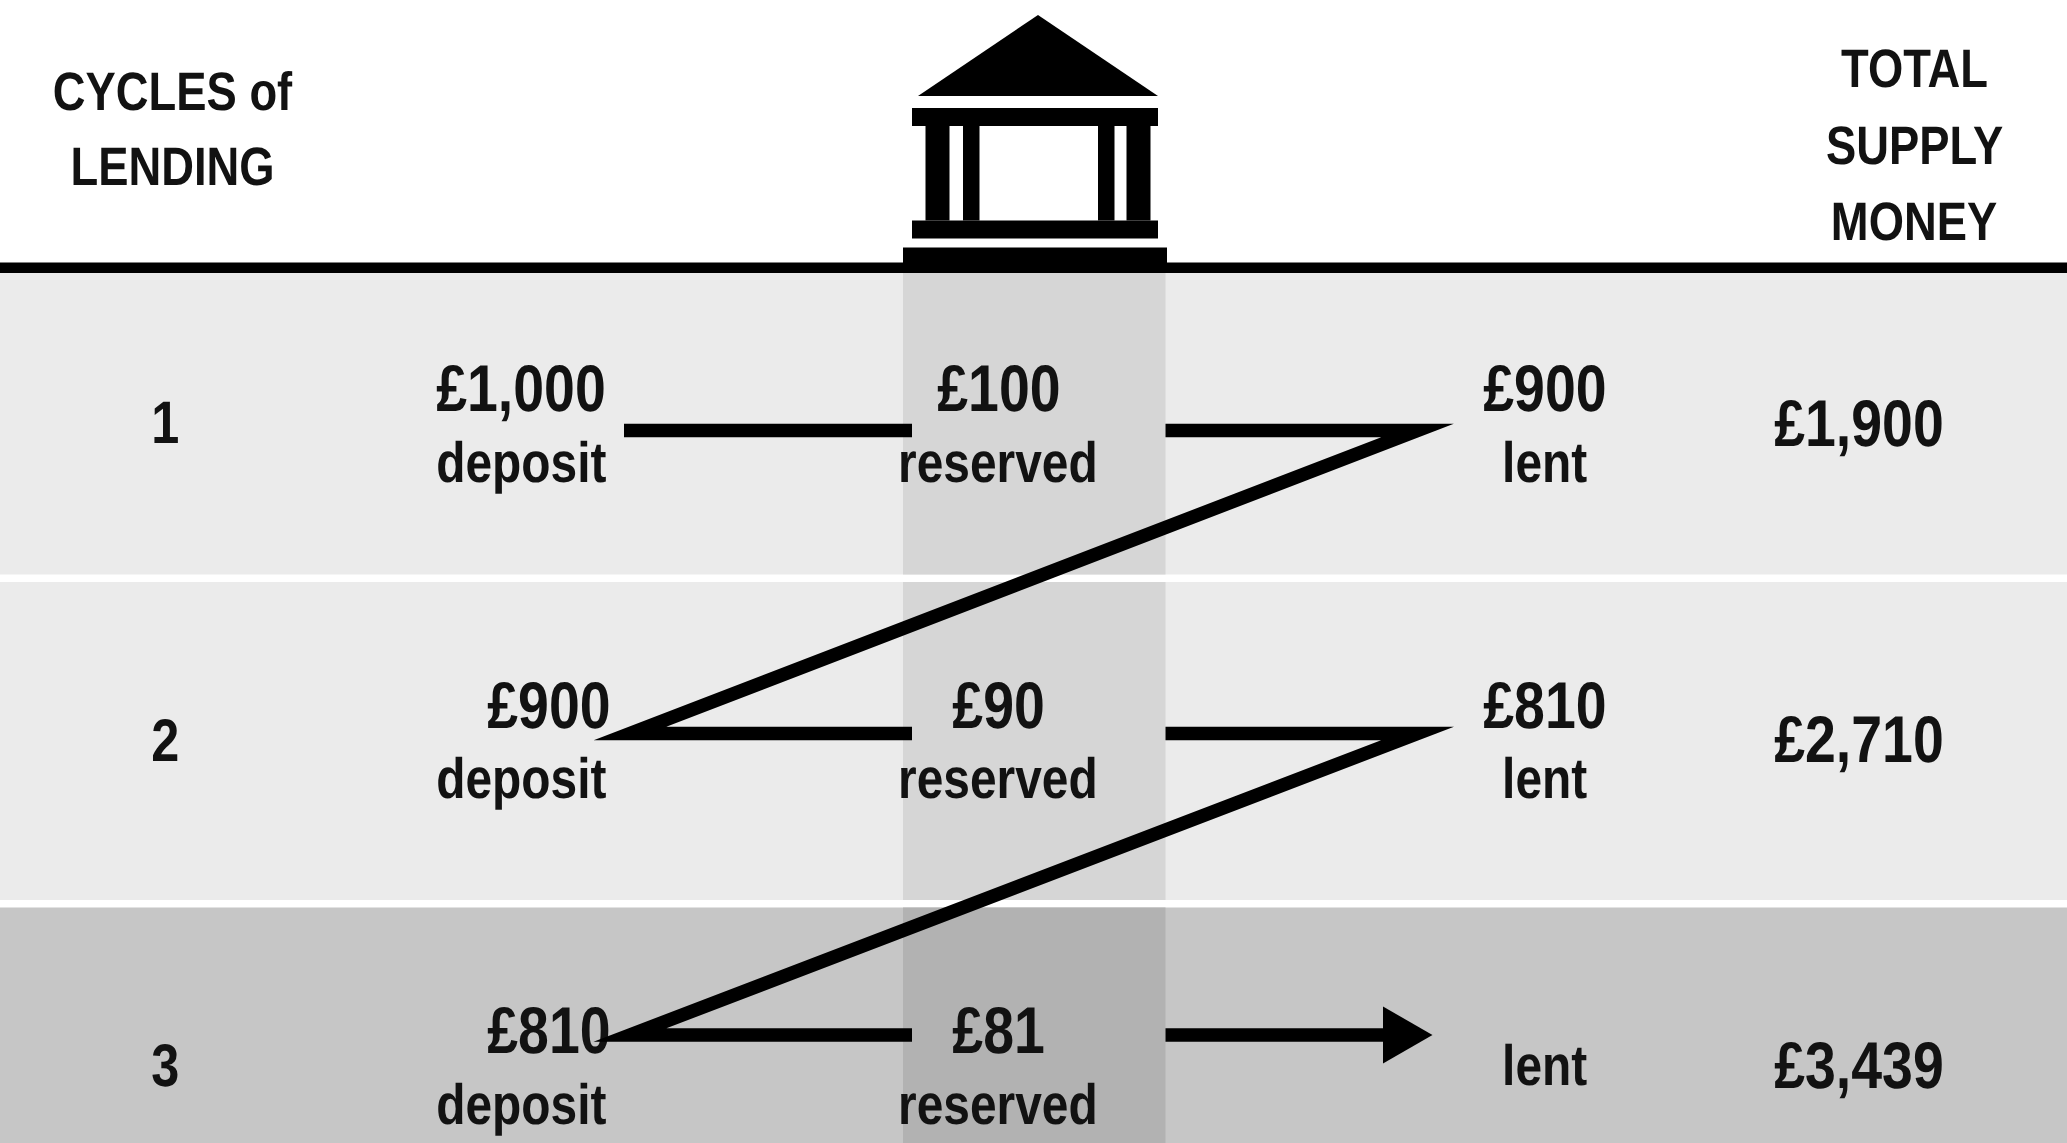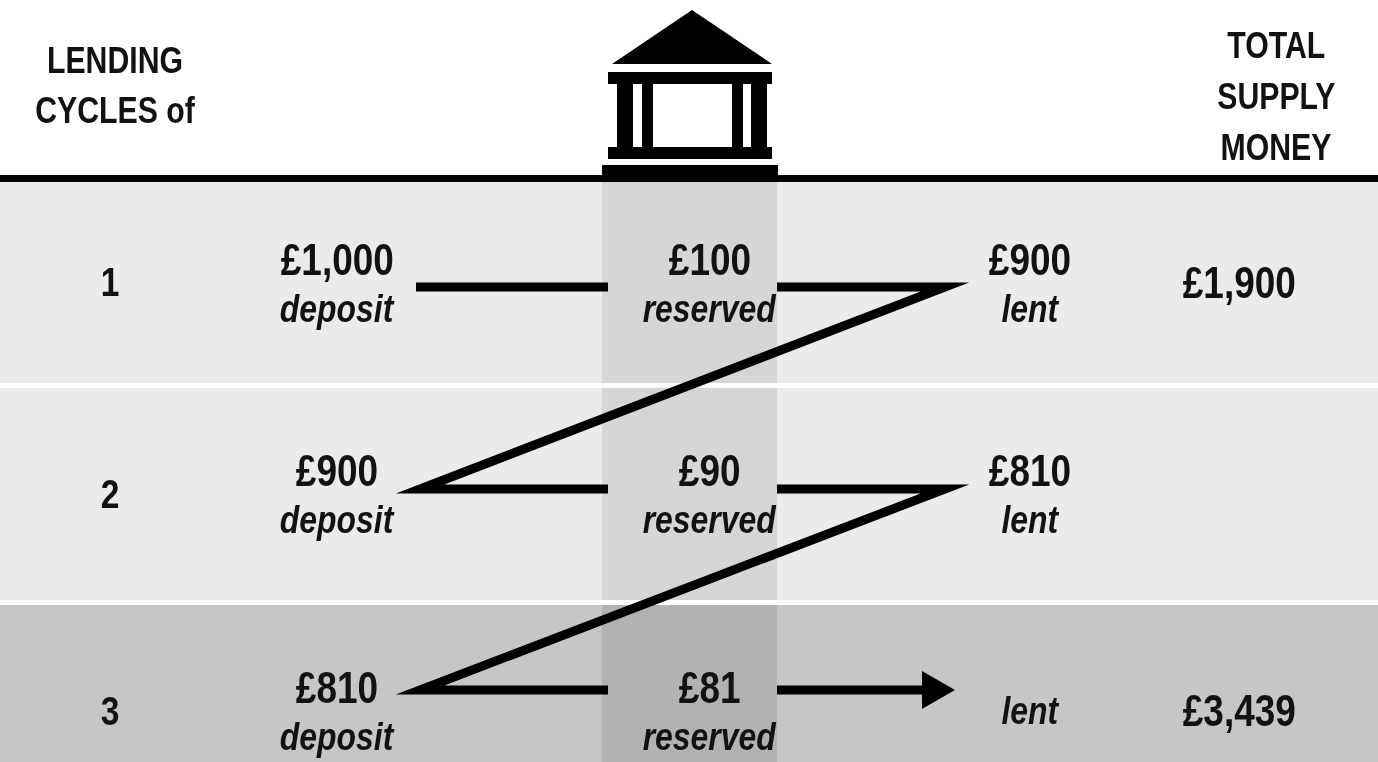--- a/index.html
+++ b/index.html
@@ -30,39 +30,39 @@
   #row0 { top:182px; height:201px; background:var(--rowLight, #ebebeb); }
   #row1 { top:388px; height:212px; background:var(--rowLight, #ebebeb); }
   #row2 { top:605px; height:212px; background:var(--rowDark, #c6c6c6); }
   .band { position:absolute; left:602px; top:0; bottom:0; width:175px; }
   #row0 .band, #row1 .band { background:var(--bandLight, #d6d6d6); }
   #row2 .band { background:var(--bandDark, #b2b2b2); }
 
   .cell { position:absolute; top:0; height:100%; display:flex; flex-direction:column;
           align-items:center; justify-content:center; text-align:center; }
   .amt   { font-size:44px; line-height:52px; }
-  .lbl   { font-size:38px; line-height:46px;font-style:italic; }
+  .lbl   { font-size:38px; line-height:46px; }
   .cycle { left:40px;   width:140px; font-size:40px; }
-  .dep   { left:232px;  width:210px; }
-  .res   { left:622px;  width:175px; }
+  .dep   { left:205px;  width:210px;align-items:flex-end; }
+  .res   { left:578px;  width:175px; }
   .lent  { left:934px;  width:192px; }
   .total { left:1136px; width:206px; font-size:44px; }
 
   
   .lines { position:absolute; left:0; top:0; pointer-events:none; }
   .flow  { stroke:var(--line, #000); stroke-width:9; fill:none; stroke-miterlimit:12; }
 </style>
 </head>
 <body>
 
 <div class="canvas">
 
   <div class="header-left">
+    <div><span class="cx">CYCLES of</span></div>
     <div><span class="cx">LENDING</span></div>
-    <div><span class="cx">CYCLES of</span></div>
   </div>
 
   <svg class="bank-icon" viewBox="0 0 180 172">
     <polygon points="92,4 12,58 172,58" fill="#000"></polygon>
     <rect x="8" y="66" width="164" height="12" fill="#000"></rect>
     <rect x="17" y="78" width="16" height="63" fill="#000"></rect>
     <rect x="42" y="78" width="11" height="63" fill="#000"></rect>
     <rect x="132" y="78" width="11" height="63" fill="#000"></rect>
     <rect x="151" y="78" width="16" height="63" fill="#000"></rect>
     <rect x="8" y="141" width="164" height="12" fill="#000"></rect>
@@ -109,20 +109,23 @@
       <div class="lbl"><span class="cx">deposit</span></div>
     </div>
     <div class="cell res">
       <div class="amt"><span class="cx">£90</span></div>
       <div class="lbl"><span class="cx">reserved</span></div>
     </div>
     <div class="cell lent">
       <div class="amt"><span class="cx">£810</span></div>
       <div class="lbl"><span class="cx">lent</span></div>
     </div>
+    <div class="cell total">
+        <span class="cx">£2,710</span>
+      </div>
   </div>
 
   <div class="row" id="row2">
     <div class="band"></div>
     <div class="cell cycle">
         <span class="cx">3</span>
       </div>
     <div class="cell dep">
       <div class="amt"><span class="cx">£810</span></div>
       <div class="lbl"><span class="cx">deposit</span></div>

